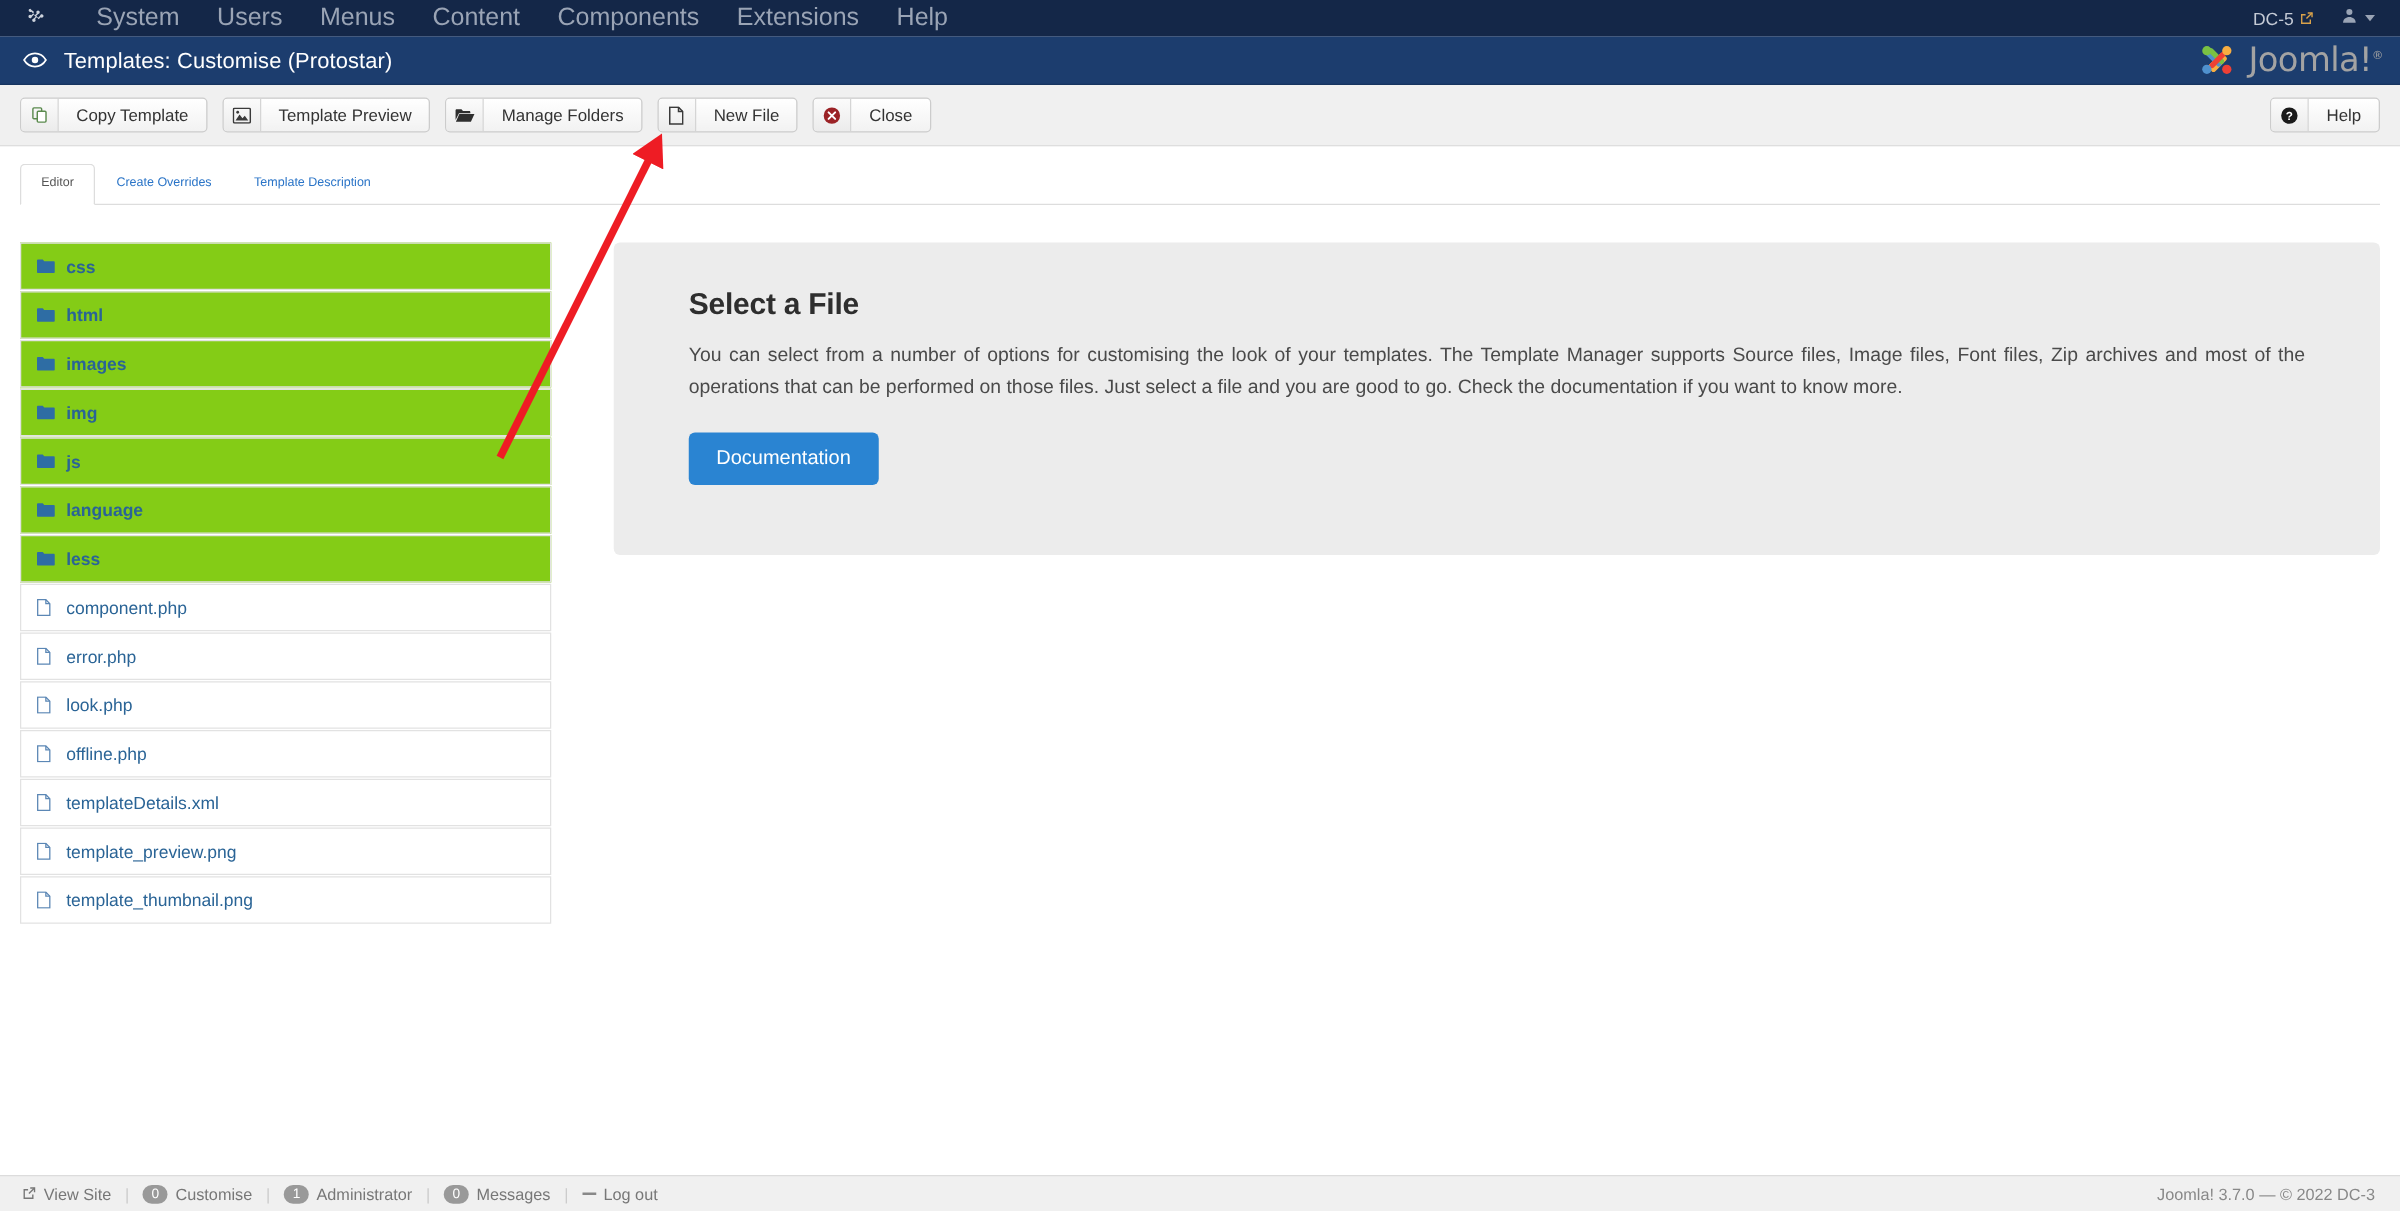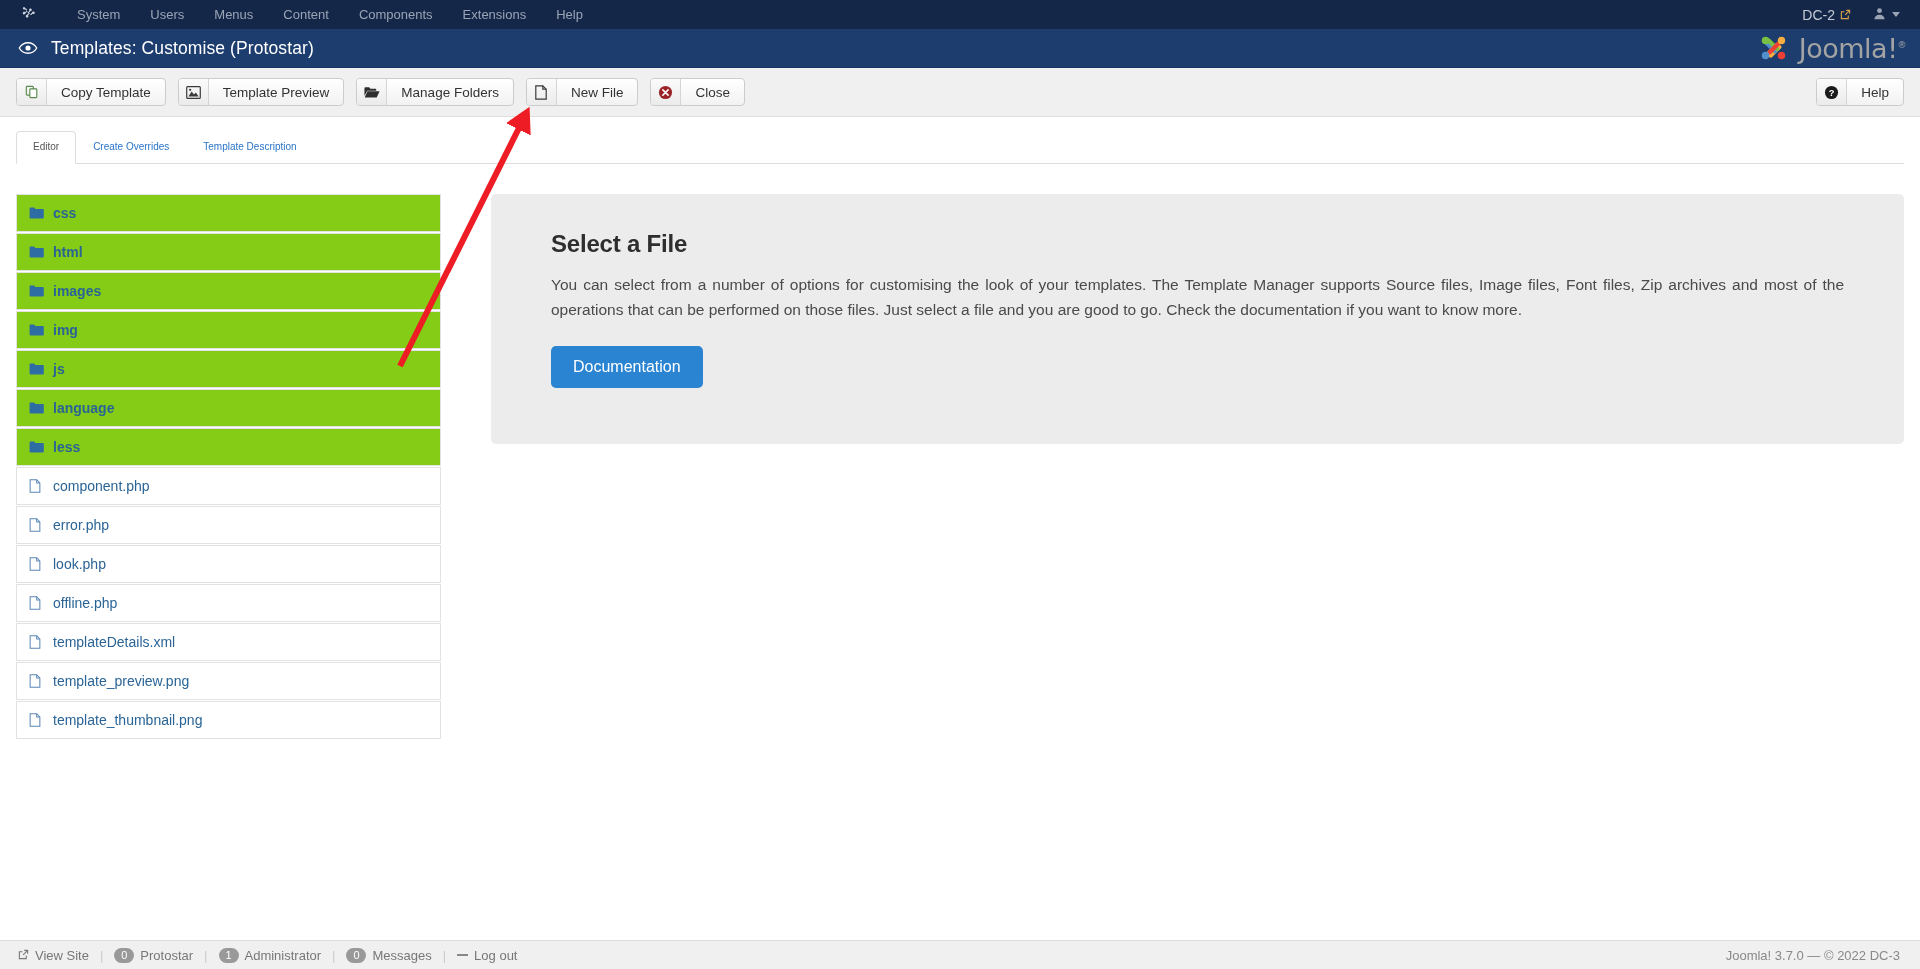--- a/index.html
+++ b/index.html
@@ -21,21 +21,21 @@
   }
   .brand-icon {
     width: 22px; height: 22px;
     display: flex; align-items: center; justify-content: center;
     color: #cdd3dd;
     margin-right: 22px;
   }
   .topnav-menu { display: flex; align-items: center; gap: 0; }
   .topnav-menu .nav-item {
     color: #9aa4b5;
-    font-size: 13px;
+    font-size: 20px;
     padding: 0 15px;
     line-height: 29px;
     cursor: pointer;
     white-space: nowrap;
   }
   .topnav-right {
     margin-left: auto;
     display: flex; align-items: center; gap: 0;
   }
   .topnav-right .site-name {
@@ -243,21 +243,21 @@
       <div class="nav-item">System</div>
       <div class="nav-item">Users</div>
       <div class="nav-item">Menus</div>
       <div class="nav-item">Content</div>
       <div class="nav-item">Components</div>
       <div class="nav-item">Extensions</div>
       <div class="nav-item">Help</div>
     </div>
     <div class="topnav-right">
       <div class="site-name">
-        <span>DC-2</span>
+        <span>DC-5</span>
         <span>
           <svg width="11" height="11" viewBox="0 0 16 16" fill="none" stroke="#d9a24a" stroke-width="1.6">
             <path d="M9 2h5v5"></path>
               <path d="M14 2L7.5 8.5"></path>
             <path d="M12 9.5V14H2V4h4.5"></path>
           </svg>
         </span>
       </div>
       <div class="user-menu">
         <span>
@@ -525,21 +525,21 @@
           <path d="M9 2h5v5"></path>
             <path d="M14 2L7.5 8.5"></path>
             <path d="M12 9.5V14H2V4h4.5"></path>
         </svg>
       </span>
       <span>View Site</span>
     </div>
     <span class="sep">|</span>
     <div class="fitem">
       <span class="badge">0</span>
-      <span>Protostar</span>
+      <span>Customise</span>
     </div>
     <span class="sep">|</span>
     <div class="fitem">
       <span class="badge">1</span>
       <span>Administrator</span>
     </div>
     <span class="sep">|</span>
     <div class="fitem">
       <span class="badge">0</span>
       <span>Messages</span>

